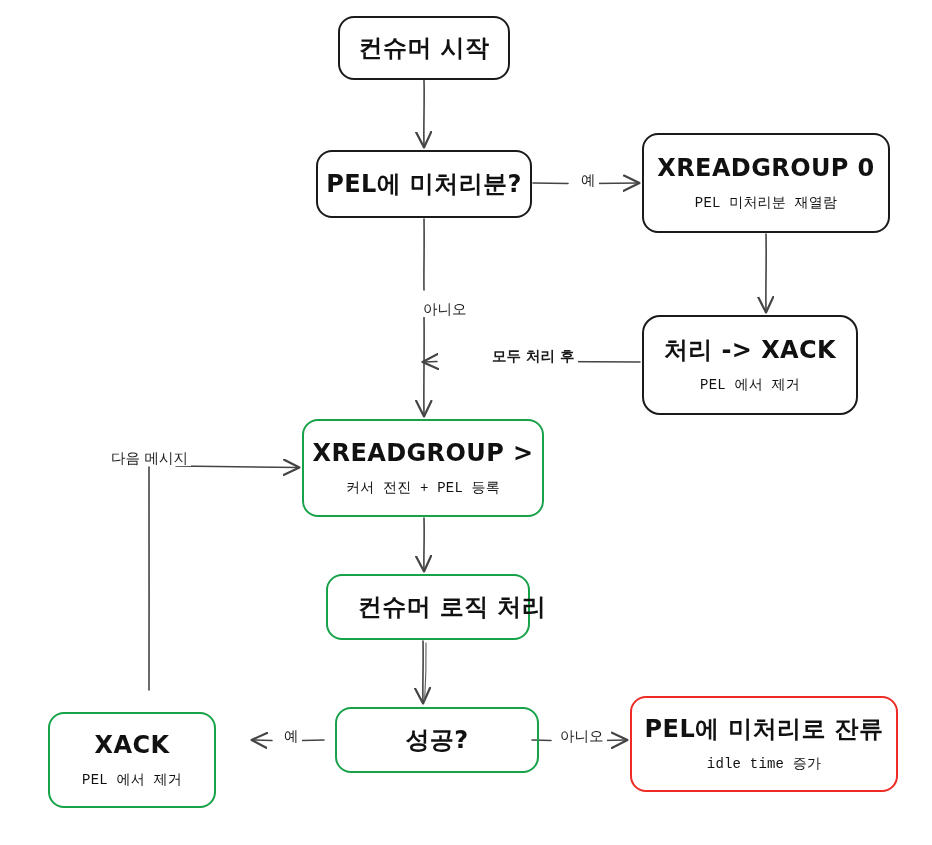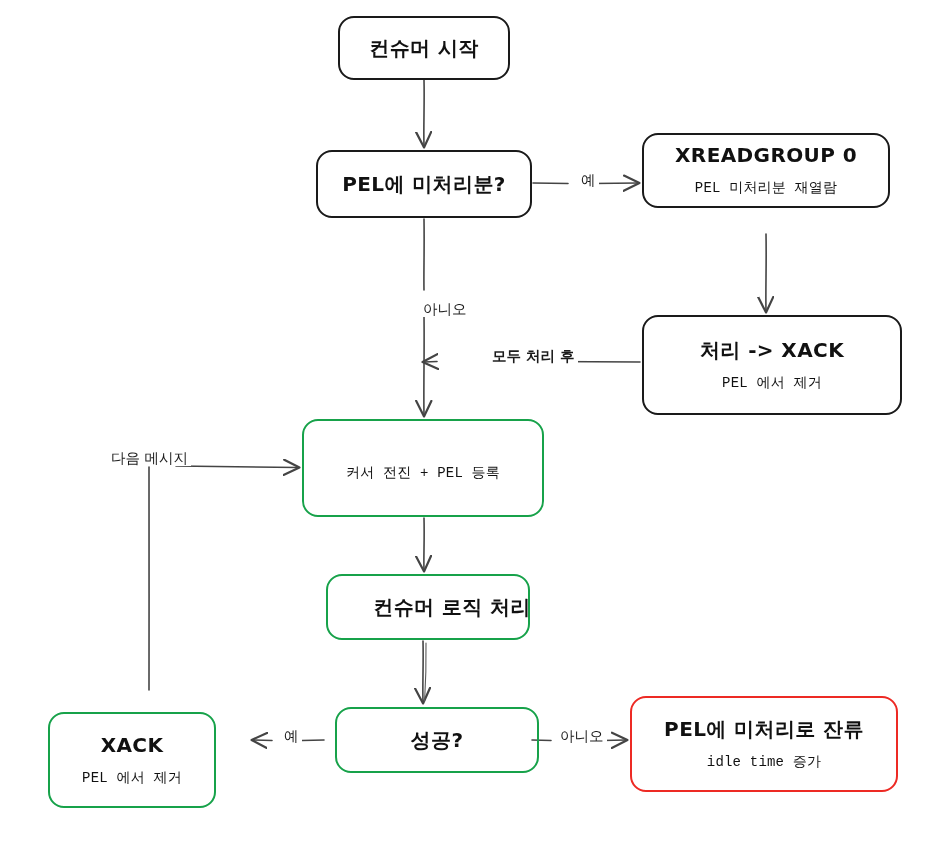--- a/index.html
+++ b/index.html
@@ -30,21 +30,21 @@
     justify-content: center;
     border-style: solid;
     border-width: 2.4px;
     border-radius: 16px;
     background: transparent;
     text-align: center;
     line-height: 1.25;
     z-index: 3;
   }
   .node .title {
-    font-size: 20px;
+    font-size: 24px;
     font-weight: 600;
     letter-spacing: 0.4px;
     color: #111111;
     white-space: nowrap;
   }
   .node .sub {
     font-size: 14px;
     font-weight: 500;
     letter-spacing: 0.2px;
     color: #111111;
@@ -111,31 +111,32 @@
 </svg>
 
 <div class="node black onlytitle" style="left:338px; top:16px; width:172px; height:64px;">
   <div class="title">컨슈머 시작</div>
 </div>
 
 <div class="node black onlytitle" style="left:316px; top:150px; width:216px; height:68px;">
   <div class="title">PEL에 미처리분?</div>
 </div>
 
-<div class="node black" style="left:642px; top:133px; width:248px; height:75px;">
+<div class="node black" style="left:642px; top:133px; width:248px; height:100px;">
   <div class="title">XREADGROUP 0</div>
   <div class="sub">PEL 미처리분 재열람</div>
 </div>
 
-<div class="node black" style="left:642px; top:315px; width:260px; height:100px;">
+<div class="node black" style="left:642px; top:315px; width:216px; height:100px;border-radius:18px;">
   <div class="title">처리 -&gt; XACK</div>
   <div class="sub">PEL 에서 제거</div>
 </div>
 
 <div class="node green" style="left:302px; top:419px; width:242px; height:98px;">
+  <div class="title">XREADGROUP &gt;</div>
   <div class="sub">커서 전진 + PEL 등록</div>
 </div>
 
 <div class="node green onlytitle" style="left:326px; top:574px; width:204px; height:66px;padding-left:48px;">
   <div class="title">컨슈머 로직 처리</div>
 </div>
 
 <div class="node green onlytitle" style="left:326px; top:707px; width:204px; height:66px;margin-left:9px;">
   <div class="title">성공?</div>
 </div>

